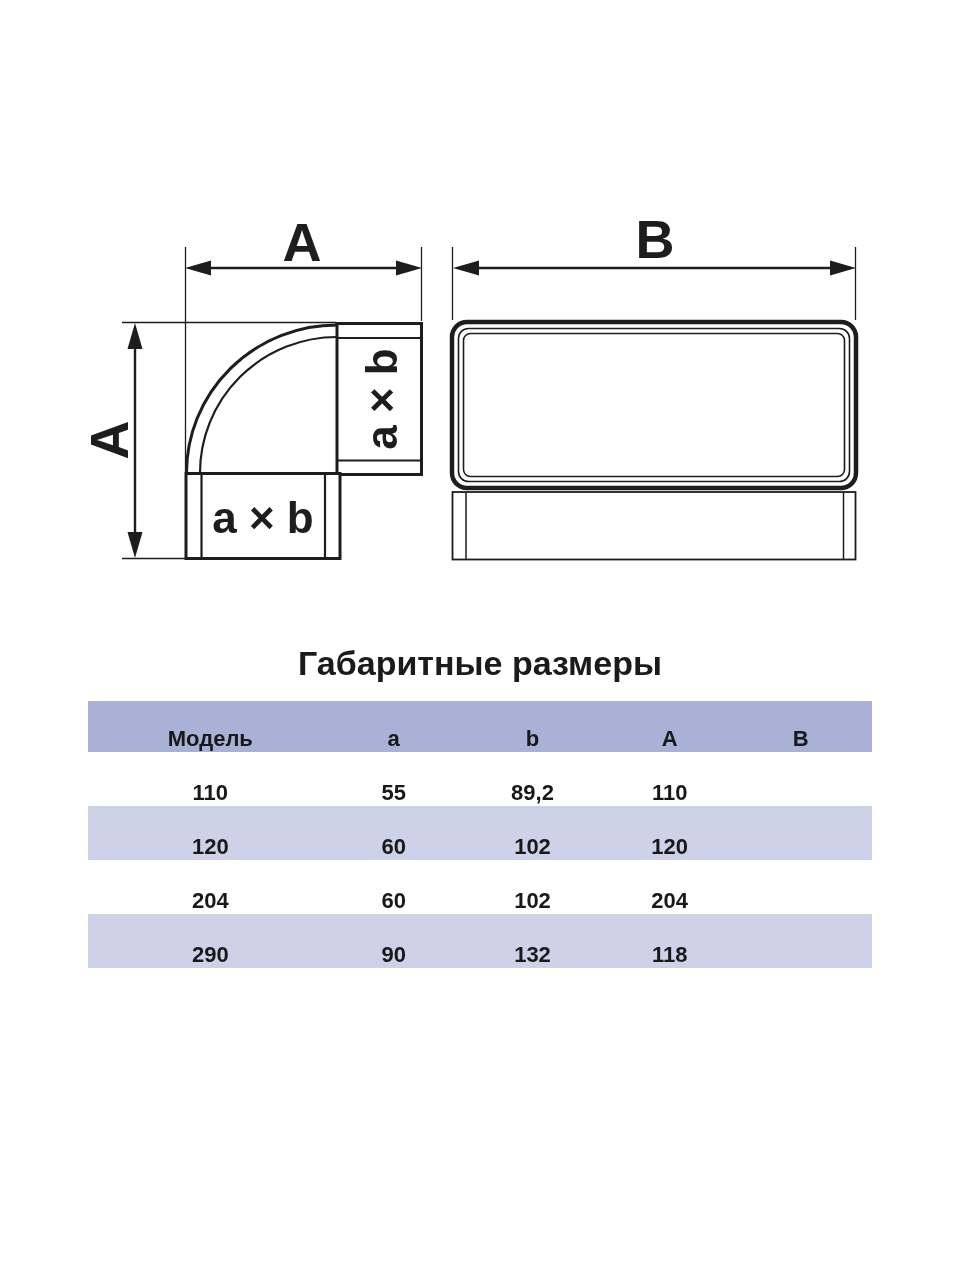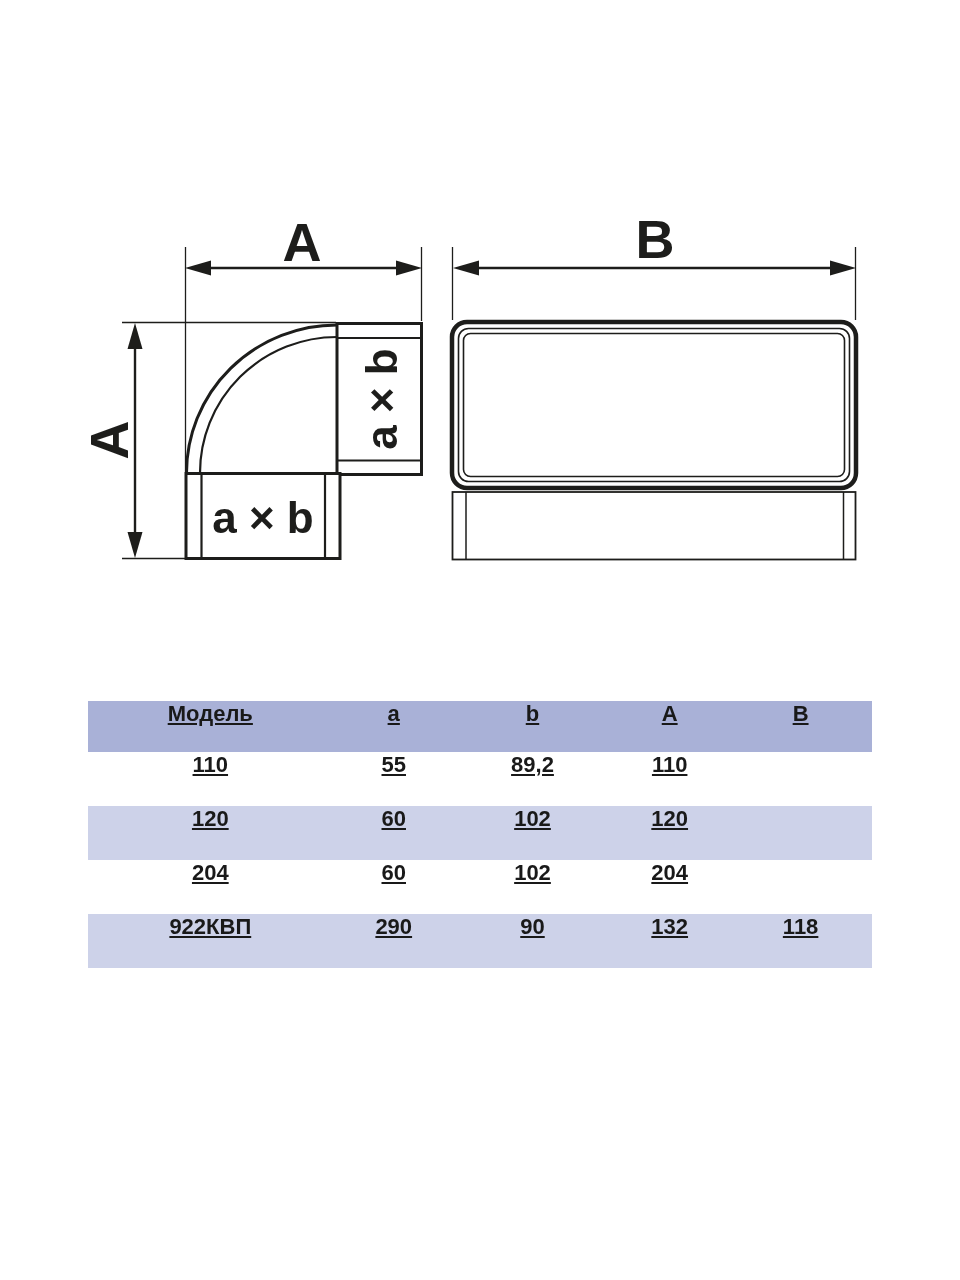--- a/index.html
+++ b/index.html
@@ -8,21 +8,21 @@
     font-family:"Liberation Sans","DejaVu Sans",sans-serif;color:#191919;
   }
   .drawings-svg{position:absolute;left:0;top:0;}
   .svg-dim-label{font-family:"Liberation Sans","DejaVu Sans",sans-serif;font-weight:700;font-size:54px;fill:#1d1d1b;}
   .svg-duct-label{font-family:"Liberation Sans","DejaVu Sans",sans-serif;font-weight:700;font-size:44px;fill:#1d1d1b;}
   .tbl-title{
     position:absolute;top:643px;left:0;width:960px;height:40px;line-height:40px;
     text-align:center;font-size:34px;font-weight:700;color:#1b1b1b;
   }
   .dim-table{position:absolute;left:88px;top:701px;width:784px;font-size:22px;}
-  .tr{display:flex;height:54px;align-items:flex-start;background:#ffffff;text-decoration:underline;}
+  .tr{display:flex;height:54px;align-items:flex-end;background:#ffffff;}
   .tr.head{height:51px;background:#a9b1d7;font-weight:700;}
   .tr.alt{background:#cdd2e9;}
   .cell{text-align:center;font-weight:600;}
   .cell:nth-child(1){width:31.2%;}
   .cell:nth-child(2){width:15.6%;}
   .cell:nth-child(3){width:19.8%;}
   .cell:nth-child(4){width:15.2%;}
   .cell:nth-child(5){width:18.2%;}
 </style>
 </head>
@@ -90,20 +90,21 @@
       </g>
 
       <g>
         <rect x="452" y="322" width="404" height="166" rx="15" fill="#ffffff" stroke-width="4.5"></rect>
         <rect x="458.5" y="328.5" width="391" height="153" rx="10" stroke-width="1.6"></rect>
         <rect x="463.5" y="333.5" width="381" height="143" rx="7" stroke-width="1.6"></rect>
       </g>
     </g>
   </svg>
 
+  <div class="tbl-title">Габаритные размеры</div>
 
   <div class="dim-table">
     <div class="tr head">
       <div class="cell">Модель</div>
       <div class="cell">a</div>
       <div class="cell">b</div>
       <div class="cell">A</div>
       <div class="cell">B</div>
     </div>
 
@@ -122,21 +123,20 @@
     </div>
 
     <div class="tr">
       <div class="cell">204</div>
       <div class="cell">60</div>
       <div class="cell">102</div>
       <div class="cell">204</div>
     </div>
 
     <div class="tr alt">
-      <div class="cell">922КВП</div>
       <div class="cell">290</div>
       <div class="cell">90</div>
       <div class="cell">132</div>
       <div class="cell">118</div>
     </div>
   </div>
 
 </div>
 
 </body></html>

